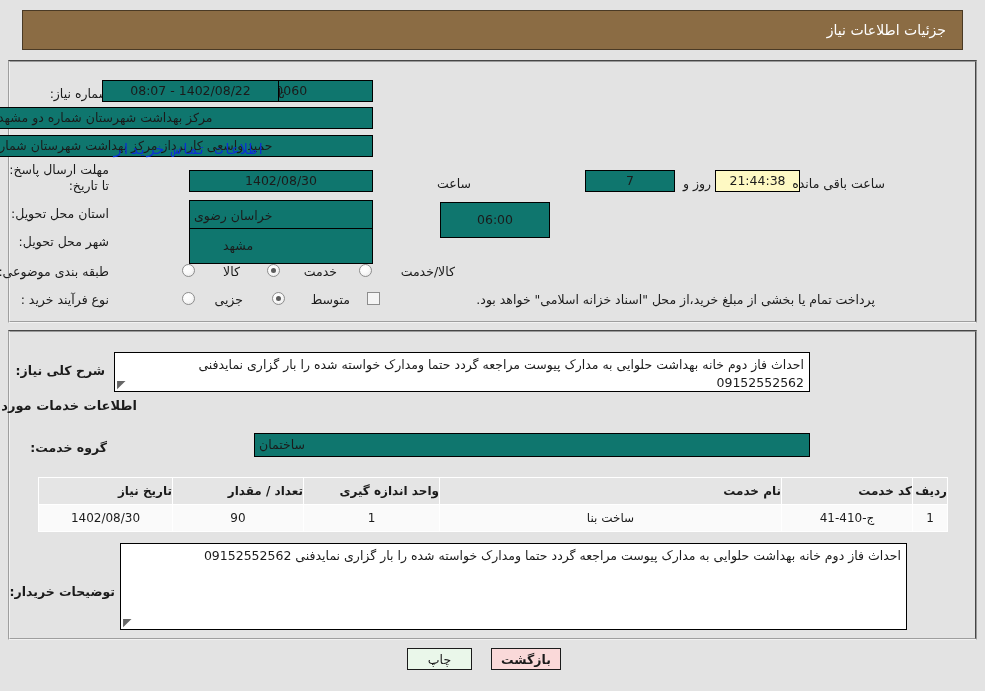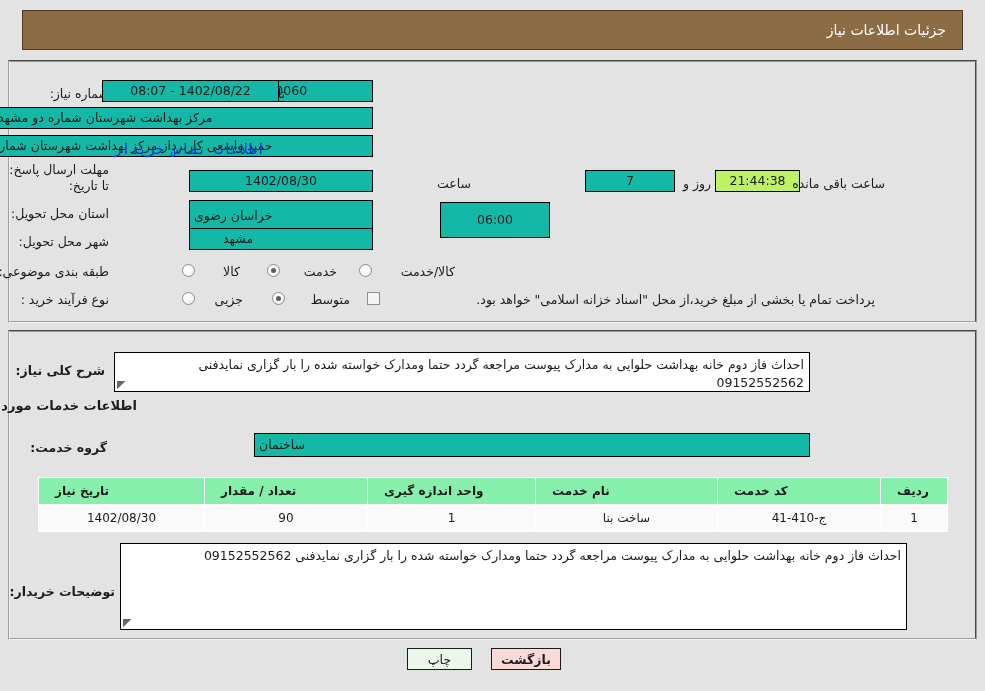--- a/index.html
+++ b/index.html
@@ -58,35 +58,35 @@
     font-size: 12.5px;
     color: #1b1b1b;
     white-space: nowrap;
     line-height: 15px;
   }
   .lbl-b { font-weight: bold; }
 
   
   .tb {
     position: absolute;
-    background: #14b8a6;
+    background: #0f766e;
     border: 1px solid #000000;
     box-sizing: border-box;
     font-size: 12.5px;
     color: #1b1b1b;
     line-height: 1;
     display: flex;
     align-items: center;
     overflow: hidden;
     white-space: nowrap;
     padding: 0 4px;
   }
   .tb.center { justify-content: center; }
   .tb.right  { justify-content: flex-end; }
-  .tb.timer  { background: #bef264; justify-content: center; }
+  .tb.timer  { background: #fef9c3; justify-content: center; }
 
   
   .link {
     position: absolute;
     color: #0b2ed6;
     font-size: 14px;
     white-space: nowrap;
     cursor: pointer;
     font-family: Liberation Mono, monospace;
   }
@@ -146,27 +146,27 @@
   .tbl {
     position: absolute;
     left: 38px;
     top: 477px;
     width: 910px;
     border-collapse: collapse;
     font-size: 12px;
     background: #ffffff;
   }
   .tbl th {
-    background: #86efac;
+    background: #e5e5e5;
     color: #1b1b1b;
     font-weight: bold;
     border: 1px solid #ffffff;
     height: 26px;
-    padding: 0 16px;
-    text-align: left;
+    padding: 0 0;
+    text-align: right;
     white-space: nowrap;
   }
   .tbl td {
     background: #fafafa;
     color: #1b1b1b;
     border: 1px solid #ffffff;
     height: 26px;
     padding: 0 4px;
     text-align: center;
     white-space: nowrap;
@@ -261,21 +261,21 @@
     <div class="tb center" style="right:310px; top:170px; width:90px; height:22px;">7</div>
     <div class="lbl" style="right:274px; top:176px;">روز و</div>
 
     <div class="tb timer" style="right:185px; top:170px; width:85px; height:22px;">21:44:38</div>
     <div class="lbl" style="right:100px; top:176px;">ساعت باقی مانده</div>
 
     <div class="lbl" style="right:876px; top:206px;">استان محل تحویل:</div>
     <div class="tb right" style="right:612px; top:200px; width:184px; height:33px;">خراسان رضوی</div>
 
     <div class="lbl" style="right:876px; top:234px;">شهر محل تحویل:</div>
-    <div class="tb right" style="right:612px; top:228px; width:184px; height:22px;padding-left:33px;">مشهد</div>
+    <div class="tb right" style="right:612px; top:228px; width:184px; height:36px;padding-left:33px;">مشهد</div>
 
     <div class="lbl" style="right:876px; top:264px;">طبقه بندی موضوعی:</div>
 
     <div class="radio" style="right:790px; top:264px;"></div>
     <div class="lbl" style="right:745px; top:264px;">کالا</div>
 
     <div class="radio checked" style="right:705px; top:264px;"></div>
     <div class="lbl" style="right:648px; top:264px;text-align:right;">خدمت</div>
 
     <div class="radio" style="right:613px; top:264px;"></div>

